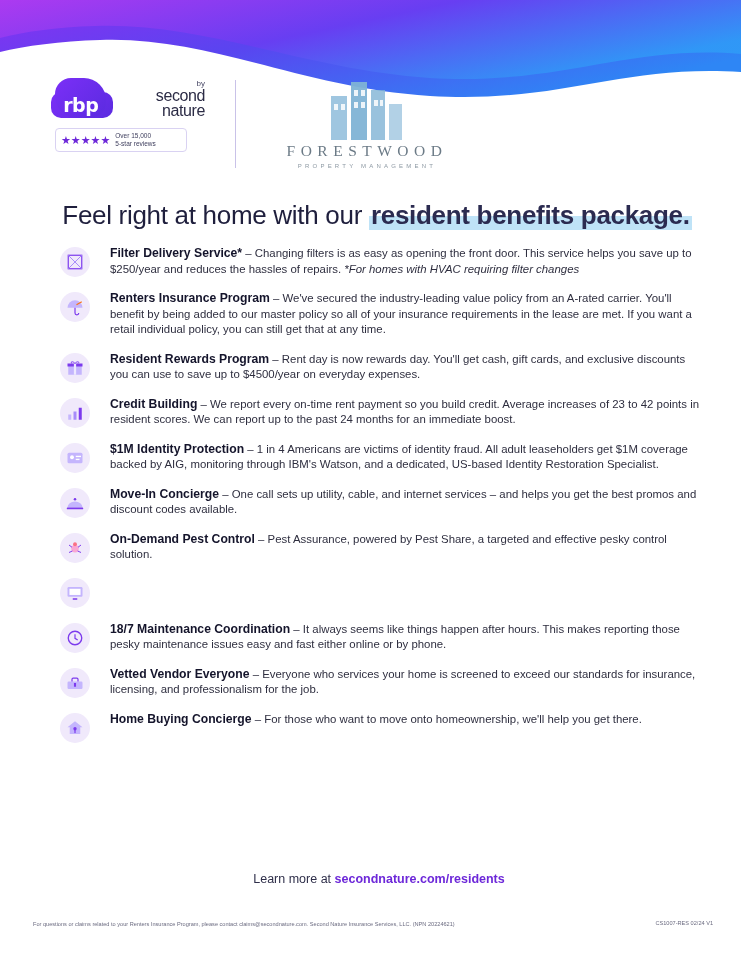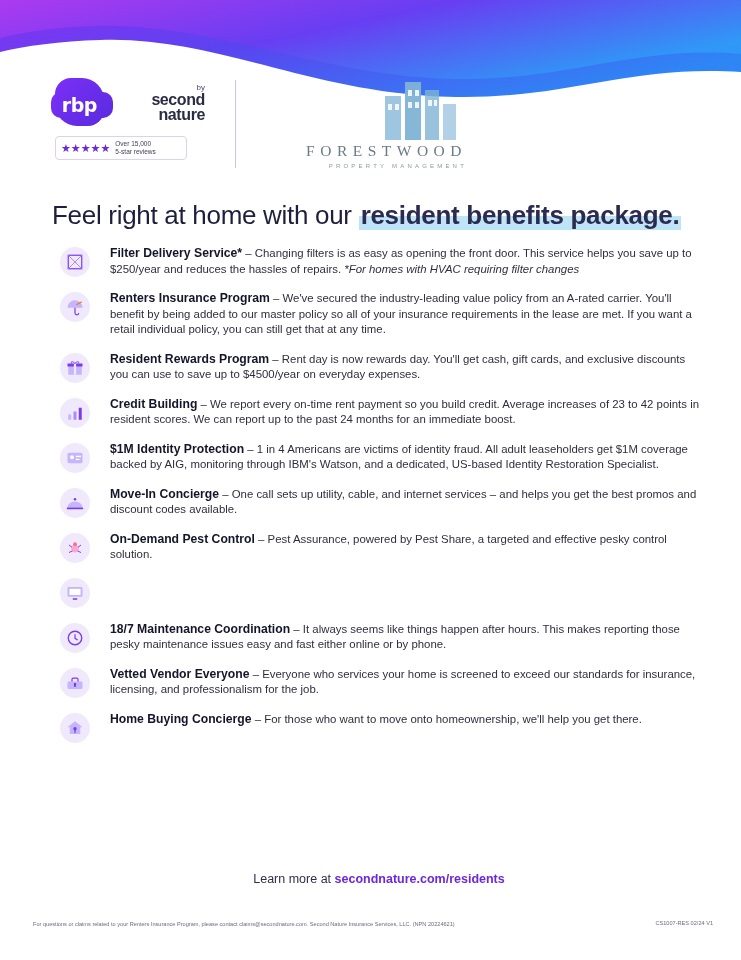--- a/index.html
+++ b/index.html
@@ -33,21 +33,21 @@
     width: 620px;
     height: 100px;
   }
   .rbp-block {
     position: absolute;
     left: 0; top: 0;
     width: 150px;
   }
   .rbp-mark {
     display: inline-block;
-    width: 54px; height: 48px;
+    width: 54px; height: 40px;
     background: linear-gradient(135deg, #7b2ff7 0%, #5b2be0 100%);
     border-radius: 16px 22px 16px 22px;
     position: relative;
     vertical-align: middle;
     box-shadow: 0 0 0 0 rgba(0,0,0,0);
   }
   .rbp-mark:before {
     content: "";
     position: absolute;
     left: -4px; top: 14px;
@@ -72,21 +72,21 @@
     margin-left: 7px;
     text-align: right;
   }
   .rbp-by .by {
     font-size: 8px;
     color: #4a4a68;
     line-height: 9px;
   }
   .rbp-by .sn {
     font-size: 16px;
-    font-weight: bold;
+    font-weight: normal;
     color: #2b2b45;
     line-height: 15px;
     letter-spacing: -0.4px;
   }
   .stars-badge {
     margin-top: 10px;
     width: 132px;
     border: 1px solid #d9d2f2;
     border-radius: 4px;
     padding: 3px 5px;
@@ -110,21 +110,21 @@
   .divider-v {
     position: absolute;
     left: 180px; top: 2px;
     width: 1px; height: 88px;
     background: #c9c2e8;
   }
   .fw-block {
     position: absolute;
     left: 212px; top: 0px;
     width: 200px;
-    text-align: right;
+    text-align: center;
   }
   .fw-mark { height: 62px; }
   .fw-name {
     font-size: 15.5px;
     letter-spacing: 5.5px;
     color: #6b7a86;
     font-family: "Liberation Serif", serif;
     margin-top: 2px;
   }
   .fw-sub {
@@ -137,20 +137,21 @@
   
   .headline {
     position: absolute;
     top: 200px;
     left: 52px;
     width: 650px;
     font-size: 26px;
     color: #1f1f3d;
     font-weight: normal;
     letter-spacing: -0.3px;
+    text-align: center;
   }
   .headline .hl {
     font-weight: bold;
     color: #2b2b50;
     background: linear-gradient(to bottom, rgba(255,255,255,0) 55%, #bfe3f7 55%, #bfe3f7 100%);
     padding: 0 2px;
   }
 
   
   .list {

